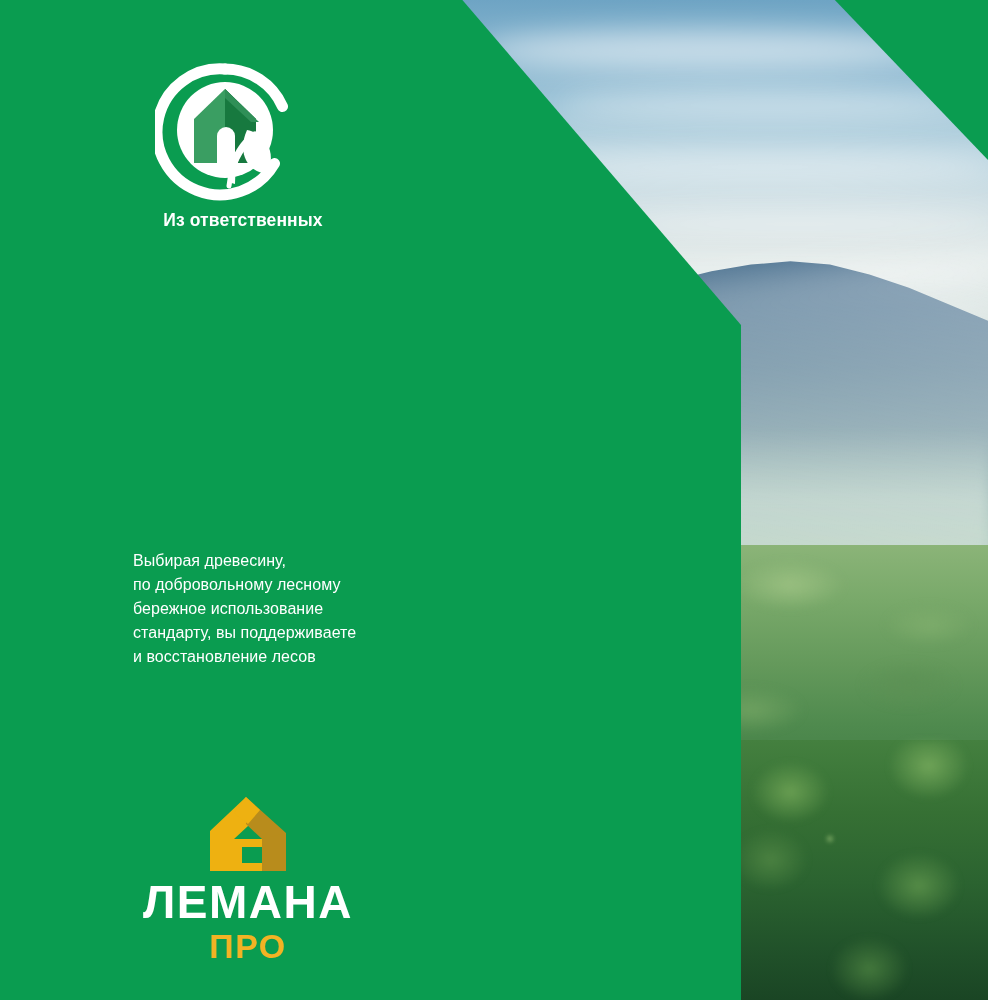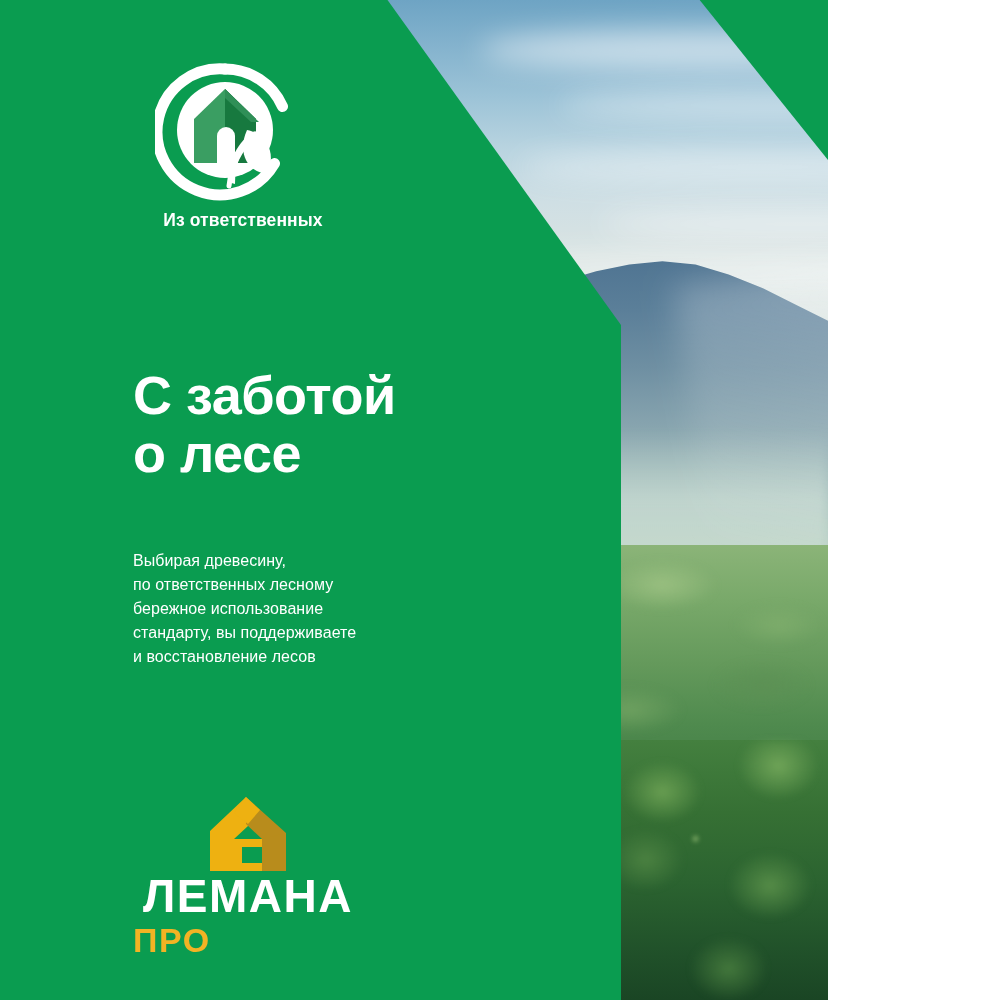--- a/index.html
+++ b/index.html
@@ -7,21 +7,21 @@
     margin: 0;
     padding: 0;
     background: #ffffff;
   }
   body {
     font-family: "Liberation Sans", "DejaVu Sans", sans-serif;
   }
 
   .poster {
     position: relative;
-    width: 828px;
+    width: 988px;
     height: 1000px;
     overflow: hidden;
     background: #701a75;
   }
 
   
   .photo {
     position: absolute;
     inset: 0;
     z-index: 1;
@@ -295,37 +295,38 @@
   
   .brand {
     position: absolute;
     left: 133px;
     top: 795px;
     width: 230px;
   }
   .brand-roof { display: block; margin: 0 auto; }
   .brand-name {
     display: block;
-    margin-top: 0;
+    margin-top: 6px;
     color: #ffffff;
     font-size: 46px;
     font-weight: bold;
     letter-spacing: 1.5px;
     line-height: 1;
     text-align: center;
     font-stretch: condensed;
   }
   .brand-sub {
     display: block;
     margin-top: 4px;
     color: #f2b324;
     font-size: 34px;
     font-weight: bold;
     letter-spacing: 1.5px;
     line-height: 1;
+    text-align: center;
   }
 </style>
 </head>
 <body>
 
 <div class="poster">
 
   <div class="photo">
     <div class="photo-sky"></div>
     <div class="cloud c1"></div>
@@ -371,28 +372,24 @@
 
         <path d="M92 68 C112 72 122 92 112 112 C92 110 82 90 92 68 Z" fill="#ffffff"></path>
         <path d="M73 120 C73 98 83 80 99 69 C86 86 80 103 80 122 Z" fill="#ffffff"></path>
         <path d="M74 124 C76 104 86 86 100 72" fill="none" stroke="#ffffff" stroke-width="5" stroke-linecap="round"></path>
       </svg>
       <div class="cert-caption">
         <span class="l1">Из ответственных</span>
       </div>
     </div>
 
-    <h1 class="headline">
-      <span class="hl-line">С заботой</span>
-      <span class="hl-line">о лесе</span>
-    </h1>
 
     <p class="bodycopy">
       <span class="bc-line">Выбирая древесину,</span>
-      <span class="bc-line">по ответственных лесному</span>
+      <span class="bc-line">по добровольному лесному</span>
       <span class="bc-line">бережное использование</span>
       <span class="bc-line">стандарту, вы поддерживаете</span>
       <span class="bc-line">и восстановление лесов</span>
     </p>
 
     <div class="brand">
       <svg class="brand-roof" width="96" height="78" viewBox="0 0 96 78">
 
         <path d="M46 2 L10 36 L10 76 L34 76 L34 44 L48 31 Z" fill="#eeb111"></path>
 

